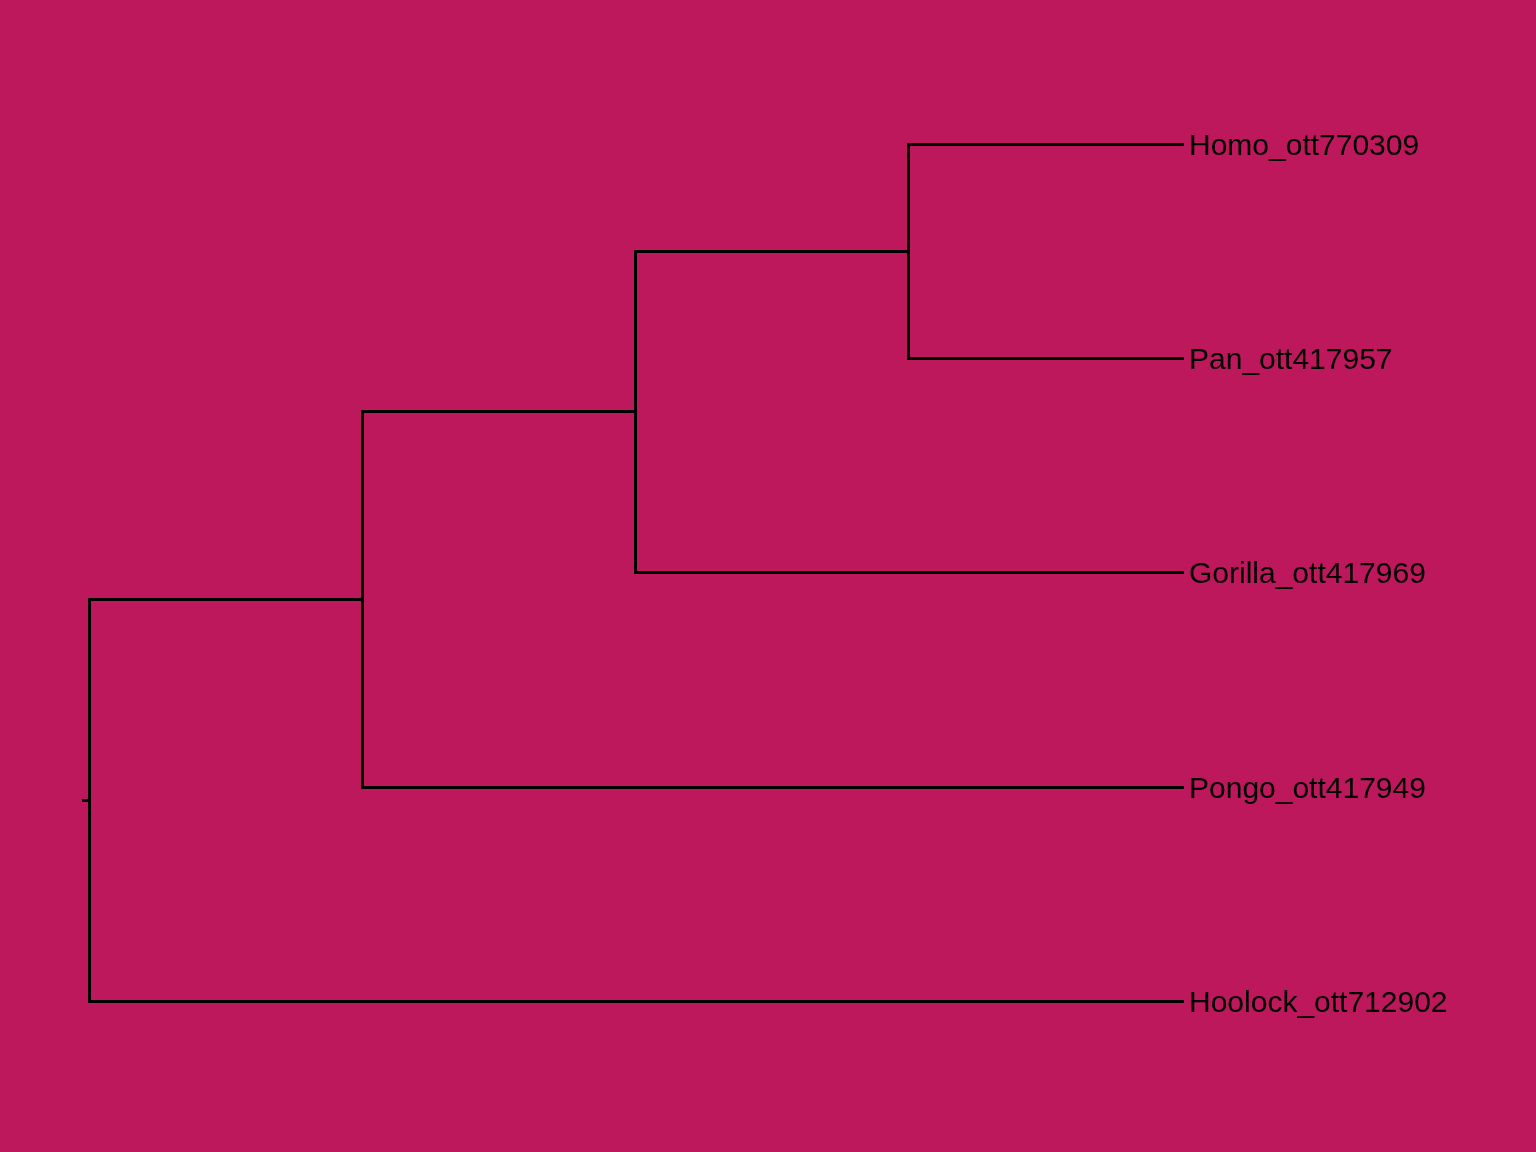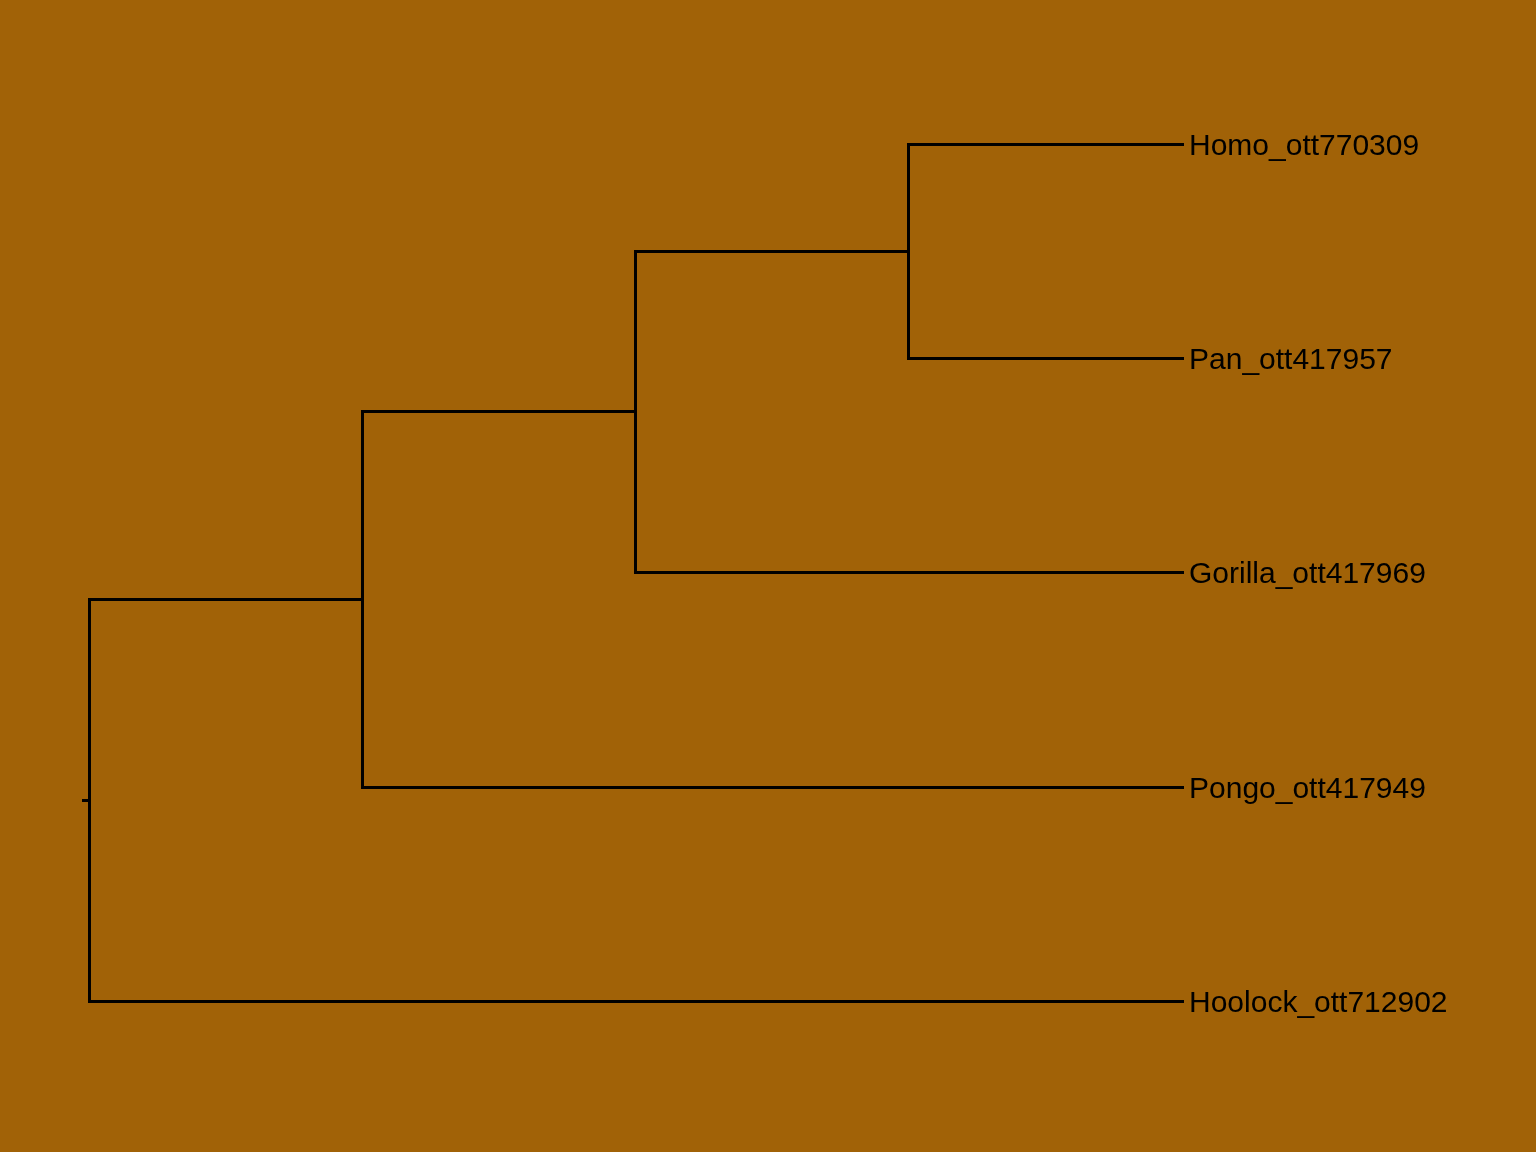--- a/index.html
+++ b/index.html
@@ -11,21 +11,21 @@
     width: 1536px;
     height: 1152px;
     background: #ffffff;
     font-family: "Liberation Sans", sans-serif;
     overflow: hidden;
   }
   .figure {
     position: relative;
     width: 1536px;
     height: 1152px;
-    background: #a16207;
+    background: #be185d;
   }
   svg.tree {
     display: block;
     width: 1536px;
     height: 1152px;
   }
   svg.tree text {
     font-family: "Liberation Sans", sans-serif;
     font-weight: 400;
   }

